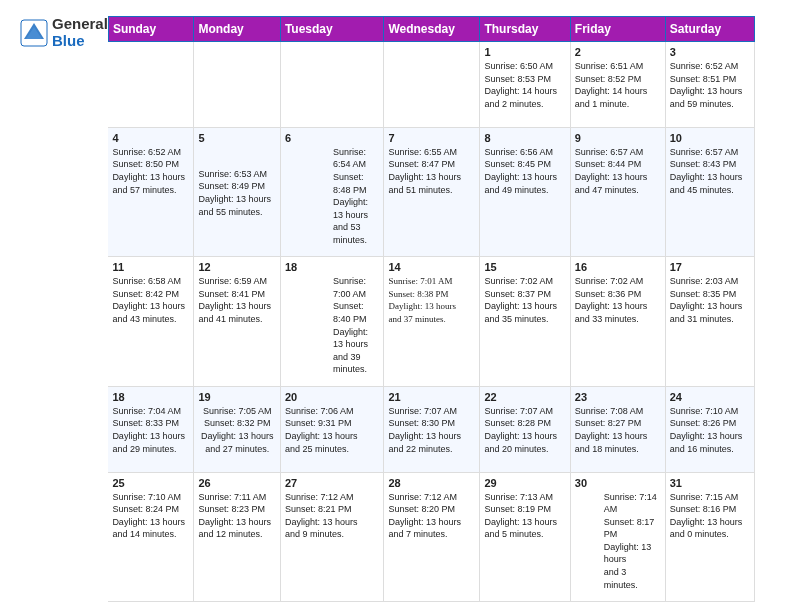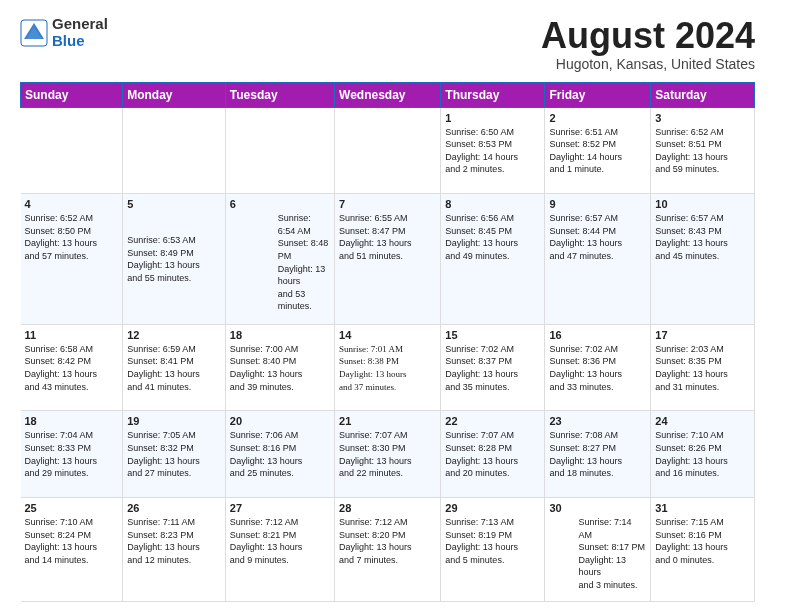--- a/index.html
+++ b/index.html
@@ -8,21 +8,20 @@
       height: 612px;
       font-family: Arial, sans-serif;
       background: #fff;
       overflow: hidden;
     }
     .page {
       width: 775px;
       height: 612px;
       padding: 16px 20px 10px 20px;
       display: flex;
-      flex-direction: column;
     }
     .header {
       display: flex;
       justify-content: space-between;
       align-items: flex-start;
       margin-bottom: 10px;
     }
     .logo {
       display: flex;
       align-items: center;
@@ -121,24 +120,20 @@
     <div class="logo">
       <svg class="logo-icon" viewBox="0 0 28 28">
         <rect x="1" y="1" width="26" height="26" rx="3" fill="#fff" stroke="#1a6bbf" stroke-width="1"></rect>
         <polygon points="14,4 24,20 4,20" fill="#1a6bbf" opacity="0.85"></polygon>
         <polygon points="14,8 22,20 6,20" fill="#5599dd" opacity="0.5"></polygon>
       </svg>
       <div class="logo-text">
         <span class="logo-general">General</span>
         <span class="logo-blue">Blue</span>
       </div>
-    </div>
-    <div class="title-block">
-      <div class="main-title">August 2024</div>
-      <div class="subtitle">Hugoton, Kansas, United States</div>
     </div>
   </div>
 
   <table>
     <thead>
       <tr>
         <th>Sunday</th>
         <th>Monday</th>
         <th>Tuesday</th>
         <th>Wednesday</th>
@@ -236,21 +231,21 @@
           </td>
           <td>
             <span class="day-num">12</span>
             <div class="day-info" style="white-space: pre-line;">Sunrise: 6:59 AM
 Sunset: 8:41 PM
 Daylight: 13 hours
 and 41 minutes.</div>
           </td>
           <td>
             <span class="day-num">18</span>
-            <div class="day-info" style="white-space: pre-line;">Sunrise: 7:00 AM
+            <div class="day-info" style="white-space: pre-line; margin-left: 48px;">Sunrise: 7:00 AM
 Sunset: 8:40 PM
 Daylight: 13 hours
 and 39 minutes.</div>
           </td>
           <td>
             <span class="day-num">14</span>
             <div class="day-info" style="white-space: pre-line; font-family: Liberation Serif, serif;">Sunrise: 7:01 AM
 Sunset: 8:38 PM
 Daylight: 13 hours
 and 37 minutes.</div>
@@ -280,29 +275,29 @@
         <tr>
           <td>
             <span class="day-num">18</span>
             <div class="day-info" style="white-space: pre-line;">Sunrise: 7:04 AM
 Sunset: 8:33 PM
 Daylight: 13 hours
 and 29 minutes.</div>
           </td>
           <td>
             <span class="day-num">19</span>
-            <div class="day-info" style="white-space: pre-line;">Sunrise: 7:05 AM
+            <div class="day-info" style="white-space: pre-line; text-align: center;">Sunrise: 7:05 AM
 Sunset: 8:32 PM
 Daylight: 13 hours
 and 27 minutes.</div>
           </td>
           <td>
             <span class="day-num">20</span>
             <div class="day-info" style="white-space: pre-line;">Sunrise: 7:06 AM
-Sunset: 8:16 PM
+Sunset: 9:31 PM
 Daylight: 13 hours
 and 25 minutes.</div>
           </td>
           <td>
             <span class="day-num">21</span>
             <div class="day-info" style="white-space: pre-line;">Sunrise: 7:07 AM
 Sunset: 8:30 PM
 Daylight: 13 hours
 and 22 minutes.</div>
           </td>

